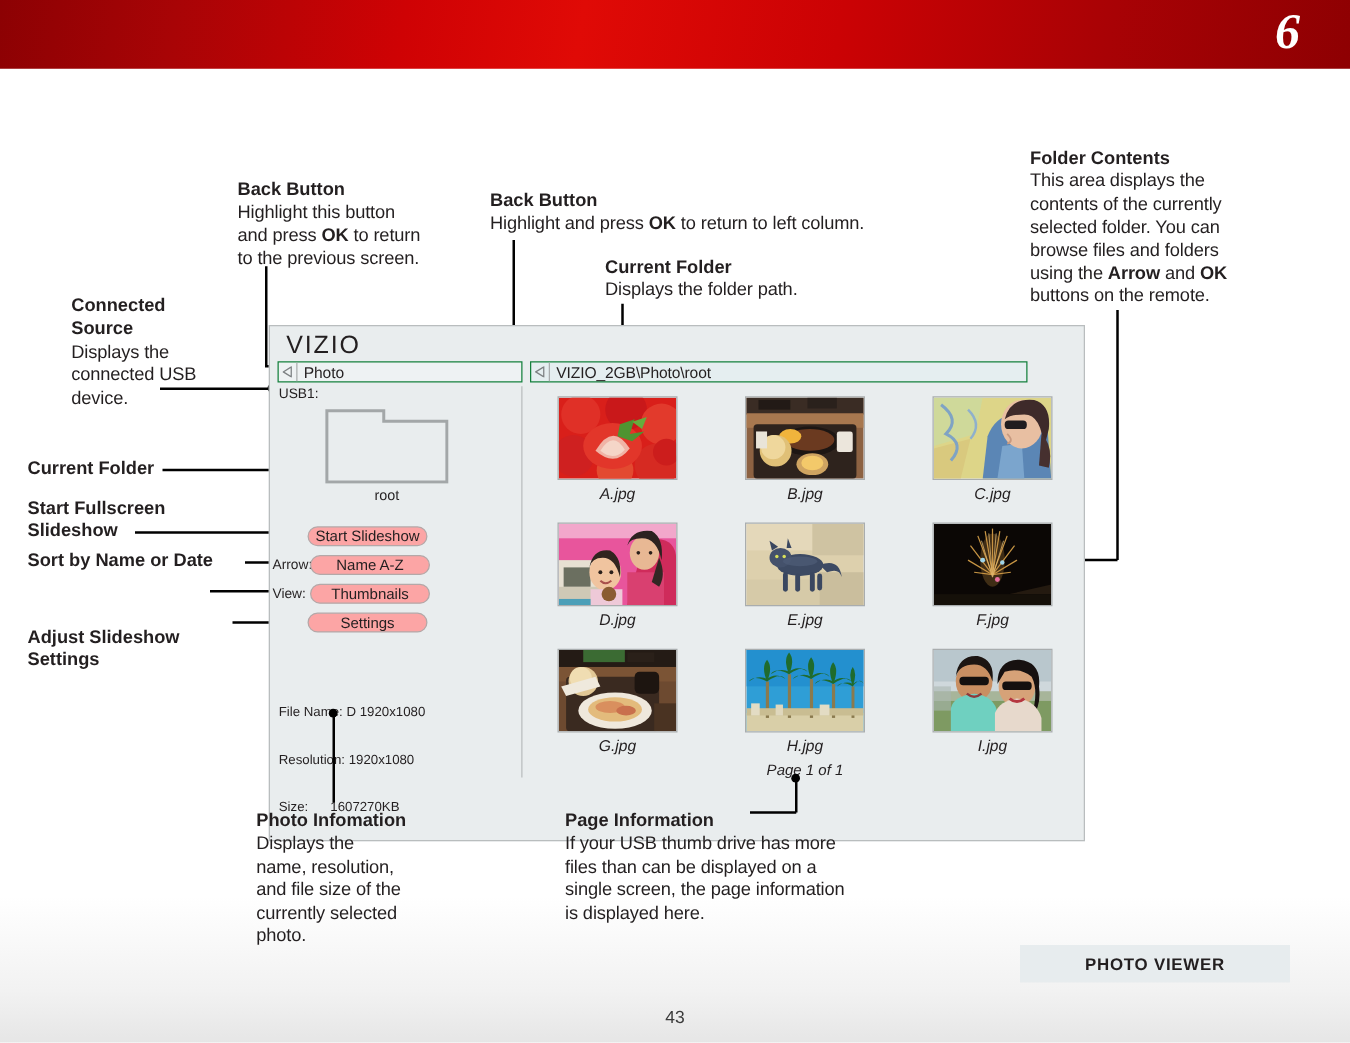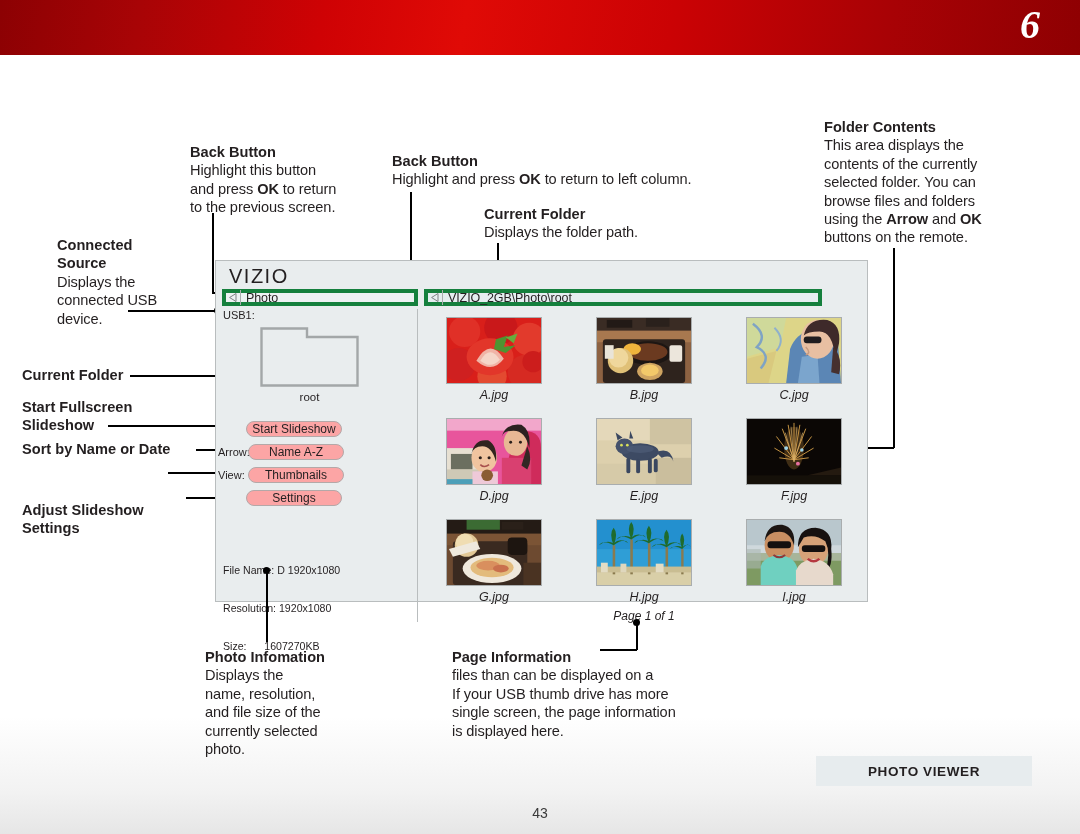--- a/index.html
+++ b/index.html
@@ -60,42 +60,42 @@
     position: absolute;
     width: 7px; height: 7px;
     border-radius: 50%;
     background: #000;
   }
 
   
   .tv {
     position: absolute;
     left: 215px; top: 260px;
-    width: 653px; height: 342px;
+    width: 653px; height: 413px;
     background: #e9edee;
     border: 1px solid #b9bdbe;
   }
   .tv-logo {
     position: absolute;
     left: 13px; top: 4px;
     font-size: 20px;
     font-weight: 400;
     letter-spacing: 1.5px;
     color: #231f20;
     font-family: "Liberation Sans", sans-serif;
   }
   .crumbbar {
     position: absolute;
     left: 6px; top: 28px;
     width: 641px; height: 17px;
   }
   .crumb {
     position: absolute;
     height: 17px;
-    border: 4px solid #15803d;
+    border: 1px solid #15803d;
     background: #eef2f3;
     display: flex;
     align-items: center;
   }
   .crumb-left { left: 0; width: 196px; }
   .crumb-right { left: 202px; width: 398px; background: #e5eef0; }
   .backbtn {
     width: 15px; height: 15px;
     border-right: 1px solid #a9adae;
     display: flex;
@@ -633,22 +633,22 @@
     <div class="t">currently selected</div>
     <div class="t">photo.</div>
   </div>
 
   <div class="ln lnv" style="left:636px; top:622px; height:28px;"></div>
   <div class="ln lnh" style="left:600px; top:649px; width:37px;"></div>
   <div class="dot" style="left:633px; top:619px;"></div>
 
   <div class="anno" style="left:452px; top:648px; width:300px;">
     <div class="h">Page Information</div>
+    <div class="t">If your USB thumb drive has more</div>
     <div class="t">files than can be displayed on a</div>
-    <div class="t">If your USB thumb drive has more</div>
     <div class="t">single screen, the page information</div>
     <div class="t">is displayed here.</div>
   </div>
 
   <div class="badge">PHOTO VIEWER</div>
   <div class="pagenum">43</div>
 
 </div>
 
 </body></html>

